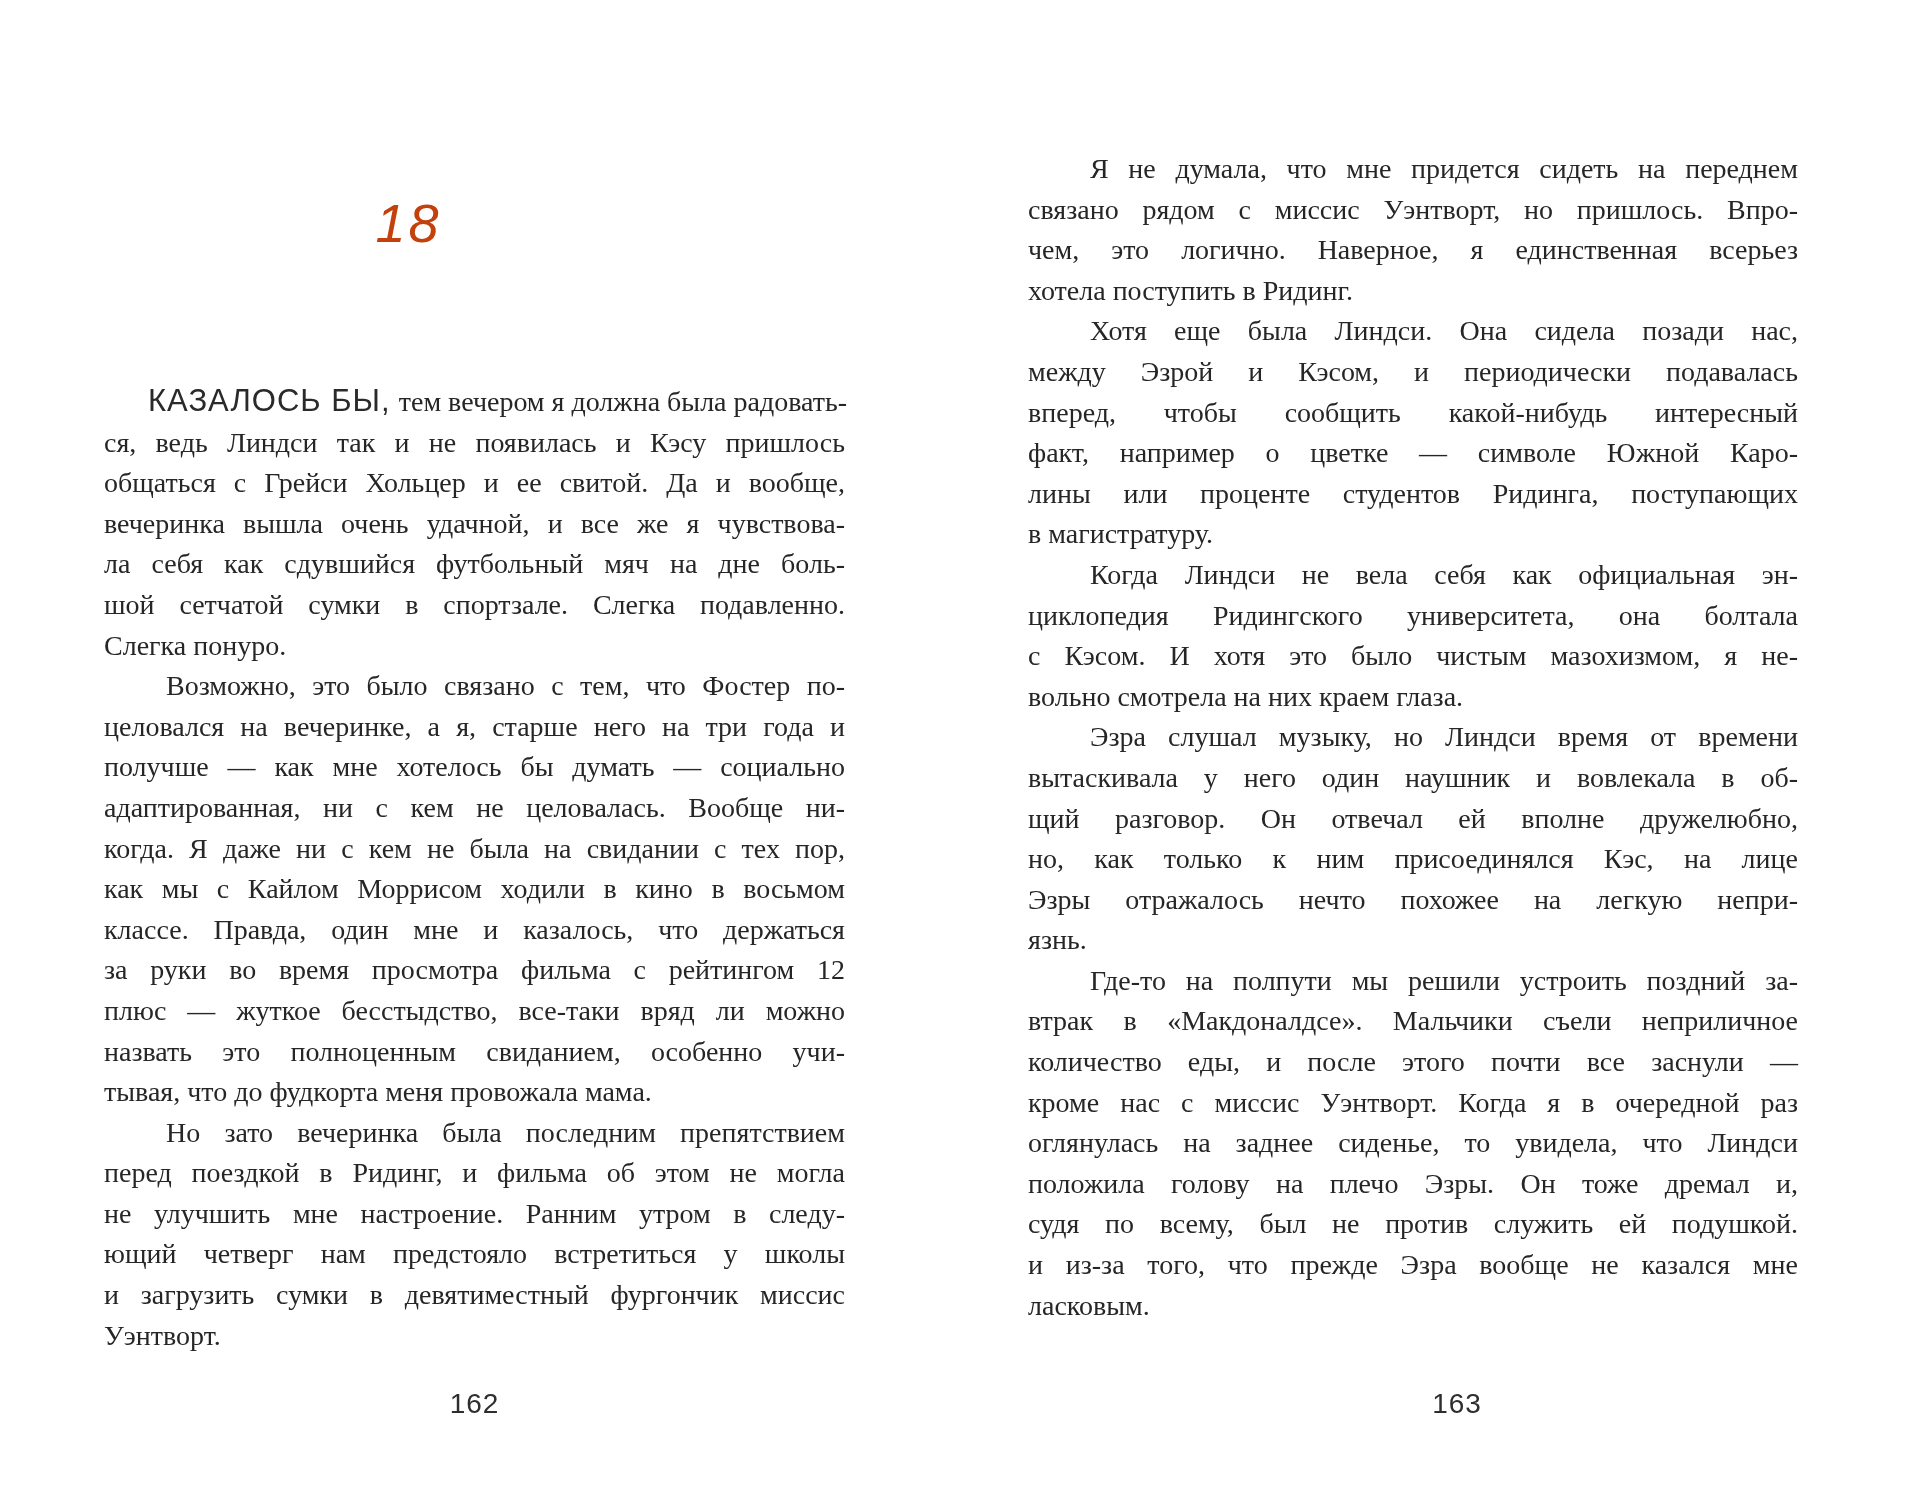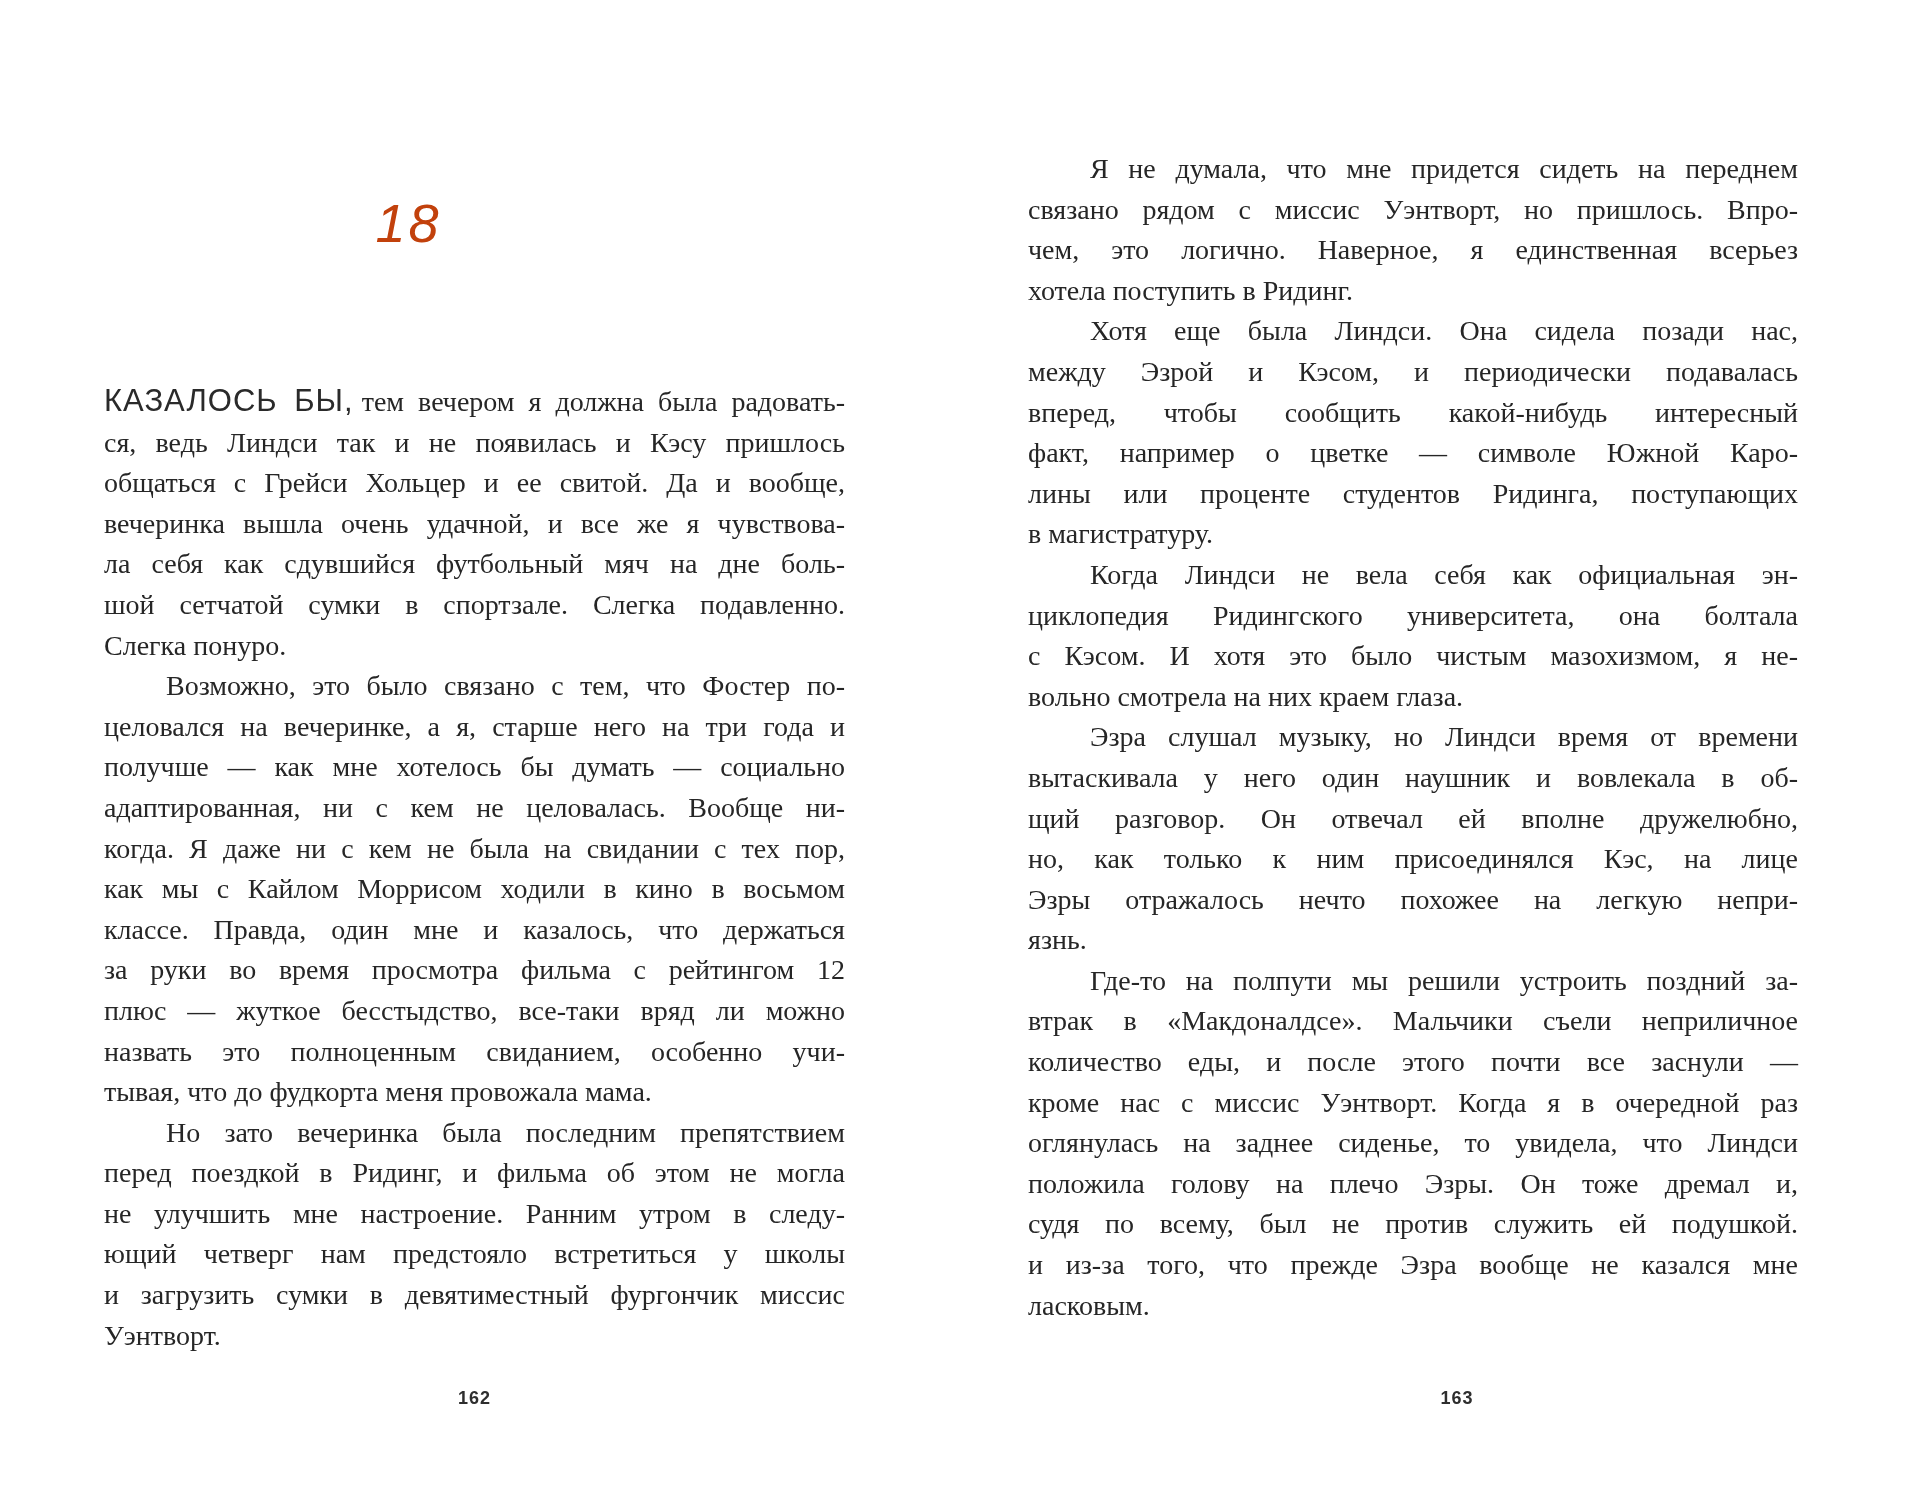--- a/index.html
+++ b/index.html
@@ -57,31 +57,31 @@
   }
   .ln.last { text-align-last: left; }
   .ln.ind  { text-indent: 62px; }
 
   .leadin {
     font-family: "Liberation Sans", sans-serif;
     font-size: 31px;
     letter-spacing: 1px;
     margin-right: 0.26em;
     color: #2a2a2a;
+    margin-left: 44px;
   }
 
   .folio {
     position: absolute;
     top: 1388px;
     font-family: "Liberation Sans", sans-serif;
-    font-size: 18px;
+    font-size: 28px;
     letter-spacing: 1px;
     color: #2e2e2e;
     text-align: center;
-    font-weight: bold;
   }
   .folio.left-folio  { left: 104px;  width: 741px; }
   .folio.right-folio { left: 1072px; width: 770px; }
 </style>
 </head>
 <body>
 
 <div class="page left">
   <div class="chapter">18</div>
 

